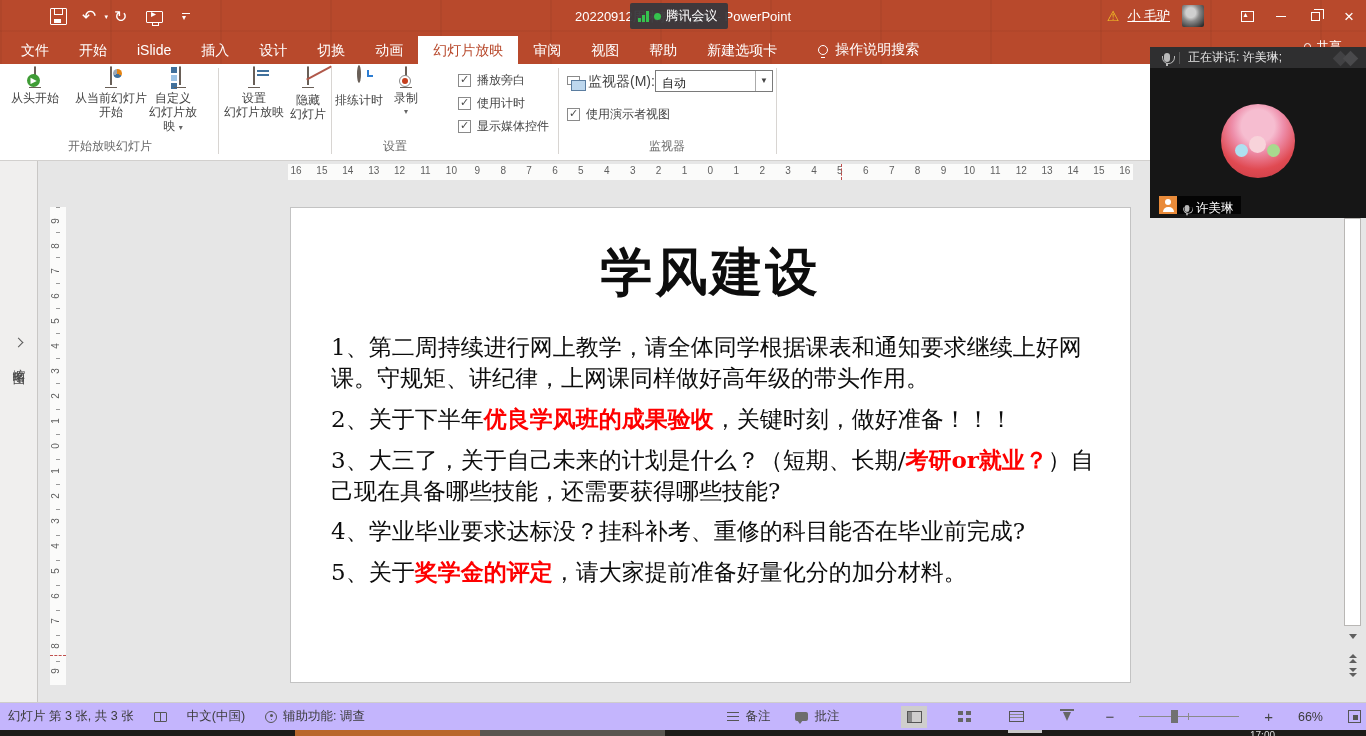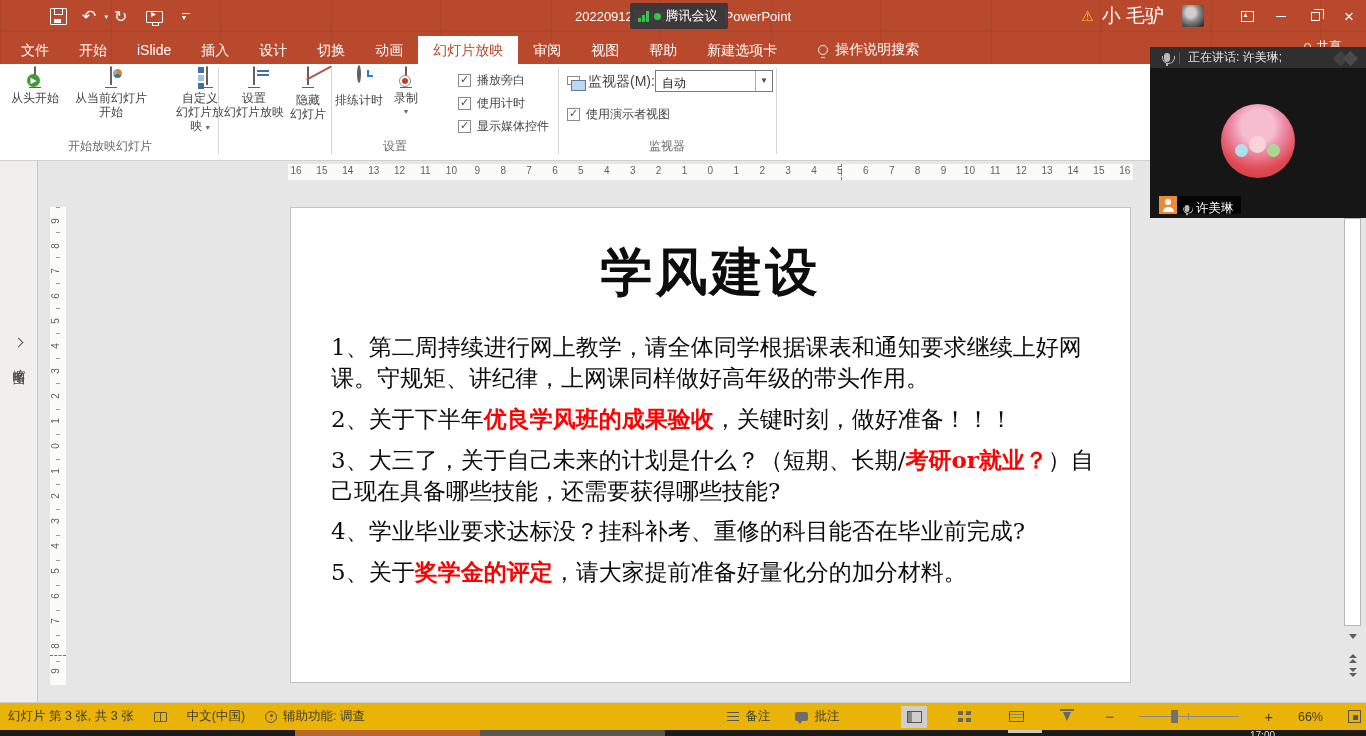--- a/index.html
+++ b/index.html
@@ -27,21 +27,21 @@
   .customize-qat-icon::after { content:"▾"; position:absolute; left:4px; top:5px; font-size:8px; color:#fff; }
   #doc-title { top:8px; left:683px; transform:translateX(-50%); font-size:13px; white-space:nowrap; color:#fff; }
   #meeting-badge { left:630px; top:3px; height:26px; background:rgba(56,56,60,.95); border-radius:2px;
     display:flex; align-items:center; padding:0 10px 0 8px; gap:5px; font-size:13px; color:#fff; z-index:5; }
   .signal-bars { display:inline-flex; align-items:flex-end; gap:1.5px; height:11px; }
   .signal-bars i { width:2.5px; background:#35c24d; display:block; }
   .signal-bars i:nth-child(1){height:4px} .signal-bars i:nth-child(2){height:7px} .signal-bars i:nth-child(3){height:11px}
   .green-dot { width:7px; height:7px; border-radius:50%; background:#35c24d; }
   #titlebar-right { right:0; top:0; height:32px; display:flex; align-items:center; position:absolute; }
   .warning-icon { color:#f7c825; font-size:14px; margin-right:8px; }
-  #user-name { font-size:19px; margin-right:18px; }
+  #user-name { font-size:13px; margin-right:12px;text-decoration:underline; }
   #titlebar-avatar { width:22px; height:22px; border-radius:2px; margin-right:26px;
     background:radial-gradient(circle at 40% 35%, #cfcfcf 0 25%, #8a8a8a 45%, #2e2e2e 90%); }
   .winbtn { width:34px; height:32px; display:flex; align-items:center; justify-content:center; font-size:13px; color:#fff; }
   .ribbon-display-icon { width:13px; height:11px; border:1.2px solid #fff; position:relative; }
   .ribbon-display-icon::before { content:"▴"; position:absolute; left:2px; top:-2px; font-size:8px; }
   .min-icon { width:10px; border-top:1.4px solid #fff; display:block; }
   .restore-icon { width:9px; height:9px; border:1.2px solid #fff; position:relative; }
   .restore-icon::before { content:""; position:absolute; left:2px; top:-4px; width:9px; height:9px; border:1.2px solid #fff; border-bottom:none; border-left:none; }
   .close-icon { font-size:17px; line-height:17px; }
 
@@ -149,21 +149,21 @@
 
   
   #scroll-col { left:1343px; top:218px; width:19px; height:460px; z-index:4; }
   #scroll-thumb { position:absolute; left:1px; top:0; width:17px; height:408px; background:#fff; border:1px solid #b9b7b5; }
   .sbtn { position:absolute; left:1px; width:17px; height:16px; display:flex; flex-direction:column; align-items:center; justify-content:center; gap:1px; }
   .tri-d { width:0; height:0; border-left:4px solid transparent; border-right:4px solid transparent; border-top:5px solid #5f5f5f; }
   .tri-u { width:0; height:0; border-left:4px solid transparent; border-right:4px solid transparent; border-bottom:5px solid #5f5f5f; }
   .tri-sm.tri-d { border-top-width:4px; } .tri-sm.tri-u { border-bottom-width:4px; }
 
   
-  #statusbar { left:0; top:702px; width:1366px; height:28px; background:#eab308; border-top:1px solid #cfcdcb;
+  #statusbar { left:0; top:702px; width:1366px; height:28px; background:#c4b5fd; border-top:1px solid #cfcdcb;
     font-size:12.5px; color:#3b3b3b; z-index:15; }
   #status-left { position:absolute; left:8px; top:0; height:100%; display:flex; align-items:center; gap:20px; }
   #status-right { position:absolute; right:5px; top:0; height:100%; display:flex; align-items:center; gap:25px; }
   .sicon { position:relative; display:inline-block; }
   .book-icon { width:13px; height:10px; border:1.2px solid #555; border-radius:1px; }
   .book-icon::after { content:""; position:absolute; left:5px; top:0; height:8px; border-left:1.2px solid #555; }
   .access-icon { width:12px; height:12px; border:1.2px solid #555; border-radius:50%; }
   .access-icon::after { content:""; position:absolute; left:3.5px; top:2px; width:3px; height:3px; border-radius:50%; background:#555; box-shadow:0 4px 0 -1px #555; }
   .statitem { display:flex; align-items:center; gap:6px; white-space:nowrap; }
   .notes-icon { width:12px; height:10px; background:linear-gradient(#555 0 1.4px, transparent 1.4px 4px, #555 4px 5.4px, transparent 5.4px 8px, #555 8px 9.4px, transparent 9.4px); }
@@ -257,21 +257,21 @@
 
   <div class="bigbtn" style="left:6px;width:58px;">
     <span class="mon"><span class="play">▶</span></span>
     <div style="margin-top:10px;">从头开始</div>
   </div>
   <div class="bigbtn" style="left:64px;width:94px;">
     <span class="mon"><span class="pie"></span></span>
     <div style="margin-top:10px;">从当前幻灯片</div>
     <div>开始</div>
   </div>
-  <div class="bigbtn" style="left:171px;width:58px;">
+  <div class="bigbtn" style="left:144px;width:58px;">
     <span class="mon" style="margin-left:14px;"><span class="sq3"></span></span>
     <div style="margin-top:10px;">自定义</div>
     <div><span>幻灯片放映</span> <span class="caret">▾</span></div>
   </div>
   <div class="vsep" style="left:218px;"></div>
   <div class="grouplabel" style="left:110px;">开始放映幻灯片</div>
 
   <div class="bigbtn" style="left:224px;width:60px;">
     <span class="mon"><span class="lines"></span></span>
     <div style="margin-top:10px;">设置</div>

